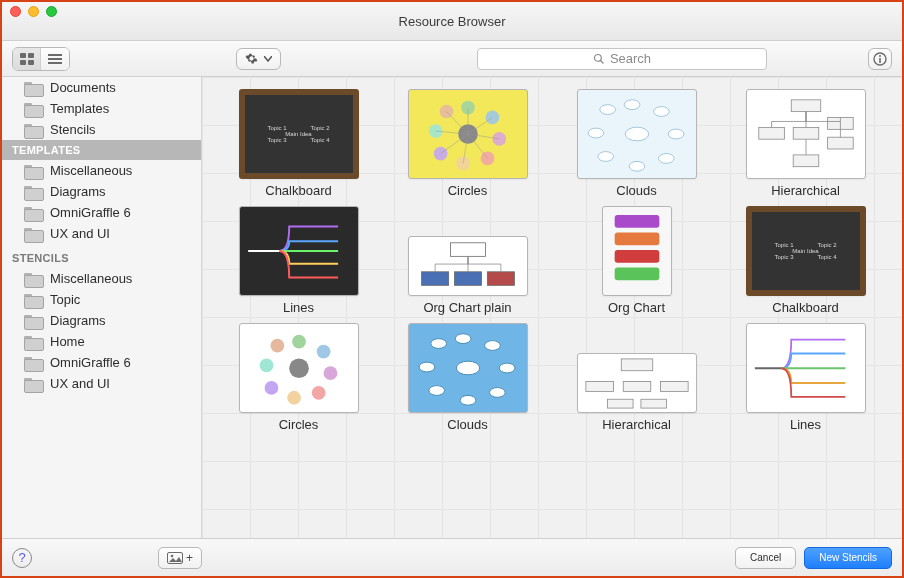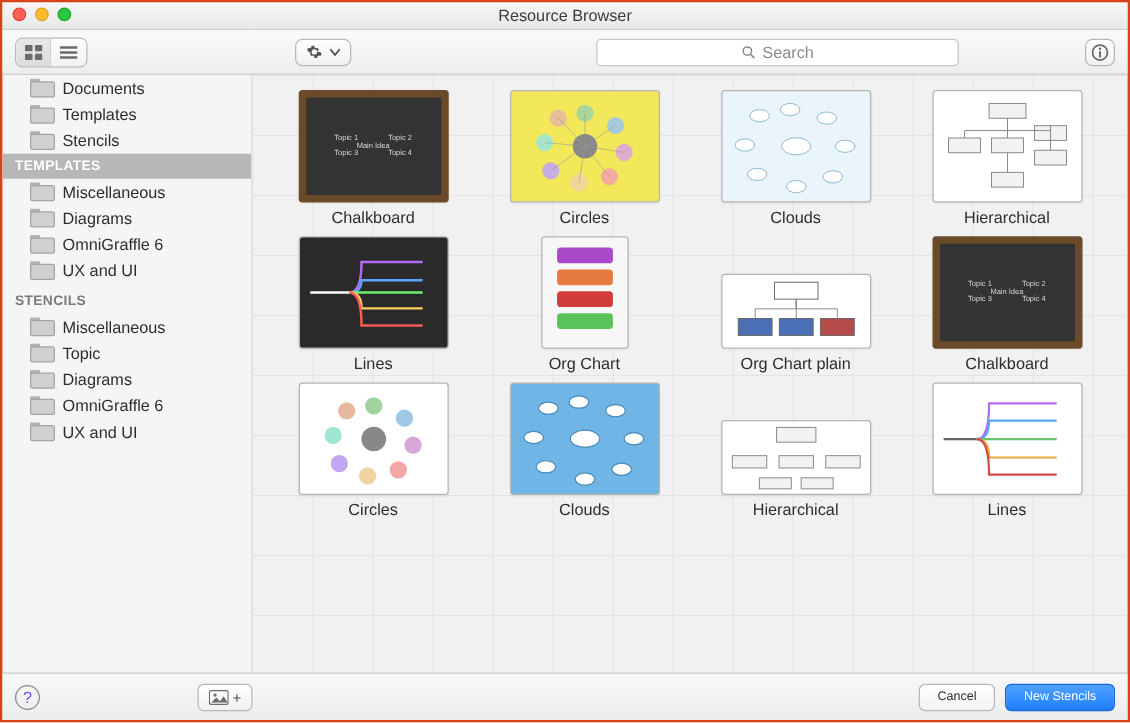--- a/index.html
+++ b/index.html
@@ -1,39 +1,39 @@
 <!DOCTYPE html>
 <html><head>
 <meta charset="utf-8">
 <style>
 * { box-sizing: border-box; margin: 0; padding: 0; font-family: -apple-system, "Helvetica Neue", Arial, sans-serif; }
 body { background: #fff; }
 .frame { width: 904px; height: 578px; border: 2px solid #d84315; background: #ececec; display: flex; flex-direction: column; position: relative; }
-.titlebar { height: 22px; background: linear-gradient(#f6f6f6,#e8e8e8); border-bottom: 1px solid #cfcfcf; display: flex; align-items: center; position: relative; }
+.titlebar { height: 39px; background: linear-gradient(#f6f6f6,#e8e8e8); border-bottom: 1px solid #cfcfcf; display: flex; align-items: center; position: relative; }
 .traffic { position: absolute; left: 8px; top: 4px; display: flex; gap: 7px; }
 .traffic span { width: 11px; height: 11px; border-radius: 50%; display: block; }
 .t-close{background:#ff5f57;border:1px solid #e24238;}
 .t-min{background:#ffbd2e;border:1px solid #e1a116;}
 .t-max{background:#28c940;border:1px solid #17a82d;}
 .title { margin: 0 auto; font-size: 13px; color: #3b3b3b; }
 .toolbar { height: 36px; background: linear-gradient(#fafafa,#ededed); border-bottom: 1px solid #cfcfcf; display: flex; align-items: center; padding: 4px 10px; gap: 8px; }
 .seg { display: flex; border: 1px solid #b8b8b8; border-radius: 6px; overflow: hidden; background: #fff; }
 .seg button { width: 28px; height: 22px; background: linear-gradient(#fefefe,#f1f1f1); border: none; border-right: 1px solid #cfcfcf; display: flex; align-items: center; justify-content: center; cursor: default; }
 .seg button:last-child { border-right: none; }
 .seg button.active { background: linear-gradient(#e8e8e8,#dcdcdc); }
 .gearwrap { display: flex; align-items: center; border: 1px solid #b8b8b8; border-radius: 6px; background: linear-gradient(#fefefe,#f1f1f1); height: 22px; padding: 0 8px; gap: 6px; }
 .spacer1 { width: 150px; }
 .search { flex: 0 0 290px; height: 22px; border: 1px solid #c5c5c5; border-radius: 4px; background: #fff; display: flex; align-items: center; justify-content: center; gap: 5px; color: #8b8b8b; font-size: 13px; }
 .spacer2 { flex: 1; }
 .infobtn { width: 24px; height: 22px; border: 1px solid #b8b8b8; border-radius: 6px; background: linear-gradient(#fefefe,#f1f1f1); display: flex; align-items: center; justify-content: center; }
 .body { flex: 1; display: flex; overflow: hidden; }
 .sidebar { width: 200px; background: #f5f5f5; border-right: 1px solid #d6d6d6; overflow-y: auto; font-size: 13px; }
 .section-header { font-size: 11px; font-weight: 600; color: #7a7a7a; letter-spacing: 0.3px; padding: 8px 10px 4px; }
 .section-header.sel { background: #b7b7b7; color: #fff; padding: 4px 10px; }
-.sidebar-item { display: flex; align-items: flex-start; gap: 8px; padding: 3px 10px 3px 22px; color: #2d2d2d; }
+.sidebar-item { display: flex; align-items: flex-end; gap: 8px; padding: 3px 10px 3px 22px; color: #2d2d2d; }
 .folder-icon { width: 18px; height: 13px; position: relative; }
 .folder-icon::before { content: ""; position: absolute; top: 0; left: 0; width: 8px; height: 3px; background: #b2b2b2; border-radius: 1px 1px 0 0; }
 .folder-icon::after { content: ""; position: absolute; top: 2px; left: 0; width: 18px; height: 11px; background: #d0d0d0; border: 1px solid #a4a4a4; border-radius: 2px; }
 .content { flex: 1; background: #f1f1f1; background-image: linear-gradient(#e4e4e4 1px, transparent 1px), linear-gradient(90deg, #e4e4e4 1px, transparent 1px); background-size: 48px 48px; overflow-y: auto; padding: 12px; }
 .grid { display: grid; grid-template-columns: repeat(4, 1fr); gap: 8px 0; }
 .cell { display: flex; flex-direction: column; align-items: center; gap: 4px; }
 .thumb { width: 120px; height: 90px; background: #fff; border: 1px solid #b5b5b5; border-radius: 3px; box-shadow: 0 1px 2px rgba(0,0,0,0.05); position: relative; overflow: hidden; }
 .cell-label { font-size: 13px; color: #2d2d2d; text-align: center; }
 .chalk { background: #333 !important; color: #d8d8d8; display: flex; flex-direction: column; align-items: center; justify-content: center; font-size: 6px; border: 6px solid #6b4a2a !important; }
 .chalk .row { display: flex; gap: 24px; }
@@ -152,20 +152,24 @@
       <div class="sidebar-item">
           <span class="folder-icon"></span>
           <span>Topic</span>
         </div>
       <div class="sidebar-item">
           <span class="folder-icon"></span>
           <span>Diagrams</span>
         </div>
       <div class="sidebar-item">
           <span class="folder-icon"></span>
+          <span>Home</span>
+        </div>
+      <div class="sidebar-item">
+          <span class="folder-icon"></span>
           <span>OmniGraffle 6</span>
         </div>
       <div class="sidebar-item">
           <span class="folder-icon"></span>
           <span>UX and UI</span>
         </div>
     </div>
 
     <div class="content">
       <div class="grid">
@@ -265,50 +269,50 @@
                   <path d="M40 45 H100" stroke="#6bf26b"></path>
                   <path d="M40 45 Q50 45 50 58 H100" stroke="#ffce5a"></path>
                   <path d="M40 45 Q50 45 50 72 H100" stroke="#ff5a5a"></path>
                 </g>
               </svg>
           </div>
           <div class="cell-label">Lines</div>
         </div>
 
         <div class="cell">
+          <div class="thumb org-bg" style="height:60px;margin-top:30px">
+            <svg viewBox="0 0 120 60">
+                <g stroke="#666" stroke-width="0.8">
+                  <rect x="42" y="6" width="36" height="14" fill="#fff"></rect>
+                  <rect x="12" y="36" width="28" height="14" fill="#4a6fb5"></rect>
+                  <rect x="46" y="36" width="28" height="14" fill="#4a6fb5"></rect>
+                  <rect x="80" y="36" width="28" height="14" fill="#b54a4a"></rect>
+                </g>
+                <g stroke="#888" stroke-width="0.8" fill="none">
+                  <path d="M60 20 V28 H26 V36"></path>
+                  <path d="M60 20 V36"></path>
+                  <path d="M60 20 V28 H94 V36"></path>
+                </g>
+              </svg>
+          </div>
+          <div class="cell-label">Org Chart plain</div>
+        </div>
+
+        <div class="cell">
           <div class="thumb org2-bg" style="width:70px">
             <svg viewBox="0 0 70 90">
                 <g rx="3">
                   <rect x="12" y="8" width="46" height="13" fill="#a94acb" rx="3"></rect>
                   <rect x="12" y="26" width="46" height="13" fill="#e67a3e" rx="3"></rect>
                   <rect x="12" y="44" width="46" height="13" fill="#d13d3d" rx="3"></rect>
                   <rect x="12" y="62" width="46" height="13" fill="#5ac45a" rx="3"></rect>
                 </g>
               </svg>
           </div>
           <div class="cell-label">Org Chart</div>
-        </div>
-
-        <div class="cell">
-          <div class="thumb org-bg" style="height:60px;margin-top:30px">
-            <svg viewBox="0 0 120 60">
-                <g stroke="#666" stroke-width="0.8">
-                  <rect x="42" y="6" width="36" height="14" fill="#fff"></rect>
-                  <rect x="12" y="36" width="28" height="14" fill="#4a6fb5"></rect>
-                  <rect x="46" y="36" width="28" height="14" fill="#4a6fb5"></rect>
-                  <rect x="80" y="36" width="28" height="14" fill="#b54a4a"></rect>
-                </g>
-                <g stroke="#888" stroke-width="0.8" fill="none">
-                  <path d="M60 20 V28 H26 V36"></path>
-                  <path d="M60 20 V36"></path>
-                  <path d="M60 20 V28 H94 V36"></path>
-                </g>
-              </svg>
-          </div>
-          <div class="cell-label">Org Chart plain</div>
         </div>
 
         <div class="cell">
           <div class="thumb chalk">
             <div class="row">
                 <span>Topic 1</span>
                 <span>Topic 2</span>
               </div>
             <div>Main Idea</div>
             <div class="row">

